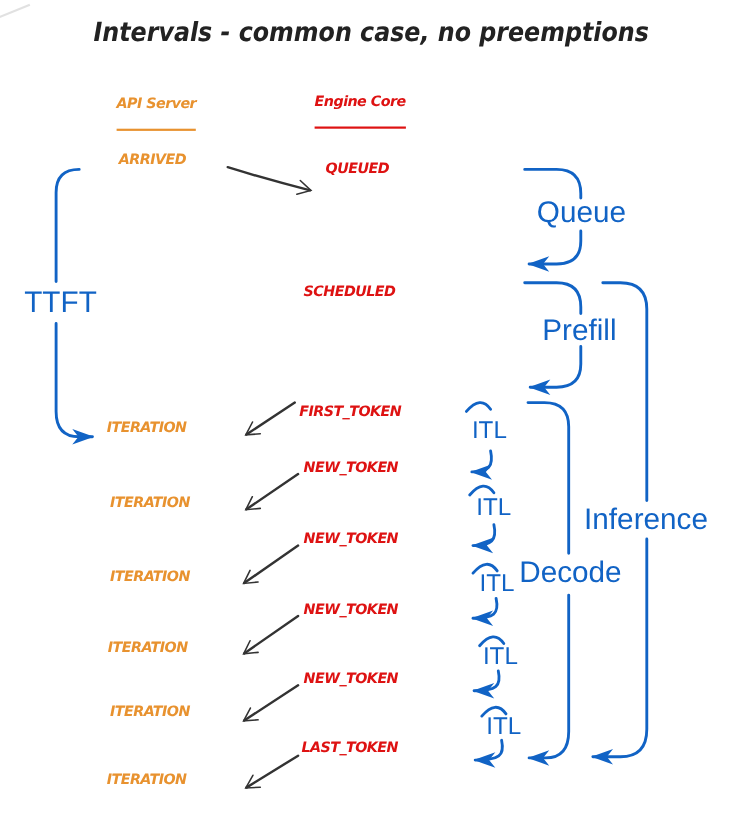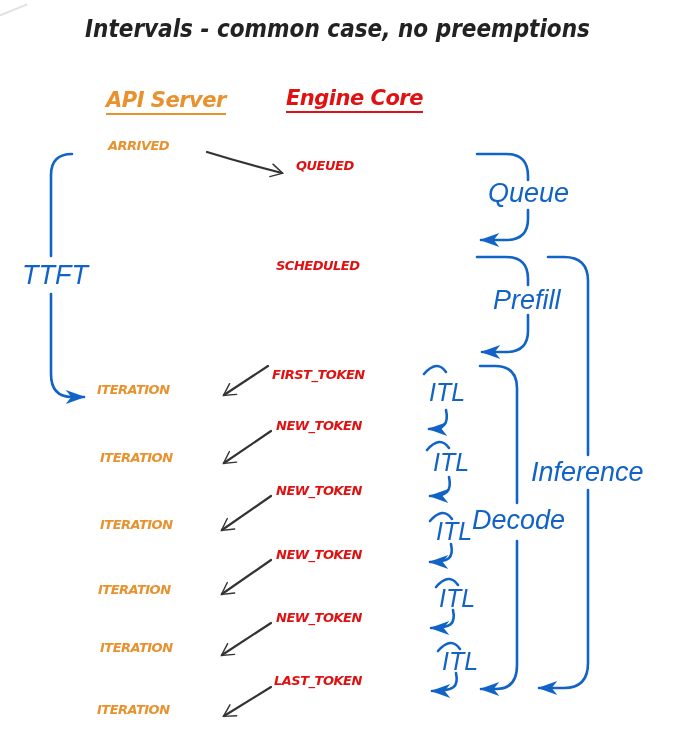--- a/index.html
+++ b/index.html
@@ -1,29 +1,29 @@
 <!DOCTYPE html>
 <html><head>
 <meta charset="utf-8">
 <style>
   html,body{margin:0;padding:0;background:#ffffff;}
   .canvas{
     position:relative;width:679px;height:750px;background:#ffffff;overflow:hidden;
     font-family:"Liberation Sans",sans-serif;
     --blue:#1163C5;--orange:#E8922F;--red:#DE1212;--ink:#222222;
   }
-  .t{position:absolute;white-space:nowrap;font-style:italic;}
+  .t{position:absolute;white-space:nowrap;}
   .hand{font-family:"DejaVu Sans",sans-serif;font-style:italic;font-weight:bold;
         font-size:13px;line-height:1.15;letter-spacing:-0.5px;}
   .title{font-size:24px;color:var(--ink);transform:scaleX(0.9);transform-origin:0 0;letter-spacing:0px;}
   .orange{color:var(--orange);}
   .red{color:var(--red);}
-  .colhead{font-size:21px;padding-bottom:1px;border-bottom:2px solid currentColor;}
+  .colhead{font-size:13px;padding-bottom:14px;border-bottom:2px solid currentColor;}
   .bluelbl{font-family:"Liberation Sans",sans-serif;color:var(--blue);font-size:27px;line-height:1.05;}
-  .itl{font-size:25px;text-align:right;}
+  .itl{font-size:22px;text-align:right;}
   svg.overlay{position:absolute;left:0;top:0;pointer-events:none;}
   .artifact{position:absolute;left:-4px;top:-4px;width:34px;height:20px;
     border-bottom:2px solid #d9d9d9;transform:rotate(-22deg);transform-origin:0 100%;opacity:.8;}
 </style>
 </head>
 <body>
 
 <div class="canvas">
 
   <div class="artifact"></div>
@@ -91,21 +91,21 @@
       </g>
     </g>
   </svg>
 
   <div class="t hand title" style="left:85px;top:16px;">Intervals - common case, no preemptions</div>
 
   <div class="t hand orange colhead" style="left:106px;top:88px;">API Server</div>
   <div class="t hand red colhead" style="left:286px;top:86px;">Engine Core</div>
 
   <div class="t hand orange" style="left:108px;top:139px;">ARRIVED</div>
-  <div class="t hand red" style="left:296px;top:159px;">QUEUED</div>
+  <div class="t hand red" style="left:296px;top:147px;">QUEUED</div>
   <div class="t hand red" style="left:276px;top:259px;">SCHEDULED</div>
 
   <div class="t hand red" style="left:272px;top:356px;margin-top:12px;">FIRST_TOKEN</div>
   <div class="t hand red" style="left:276px;top:419px;">NEW_TOKEN</div>
   <div class="t hand red" style="left:276px;top:484px;">NEW_TOKEN</div>
   <div class="t hand red" style="left:276px;top:548px;">NEW_TOKEN</div>
   <div class="t hand red" style="left:276px;top:611px;">NEW_TOKEN</div>
   <div class="t hand red" style="left:274px;top:674px;">LAST_TOKEN</div>
 
   <div class="t hand orange" style="left:97px;top:383px;">ITERATION</div>

